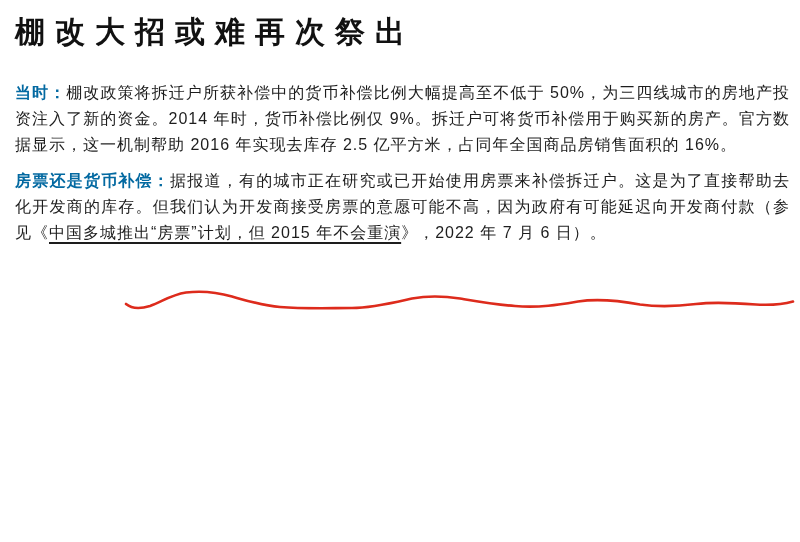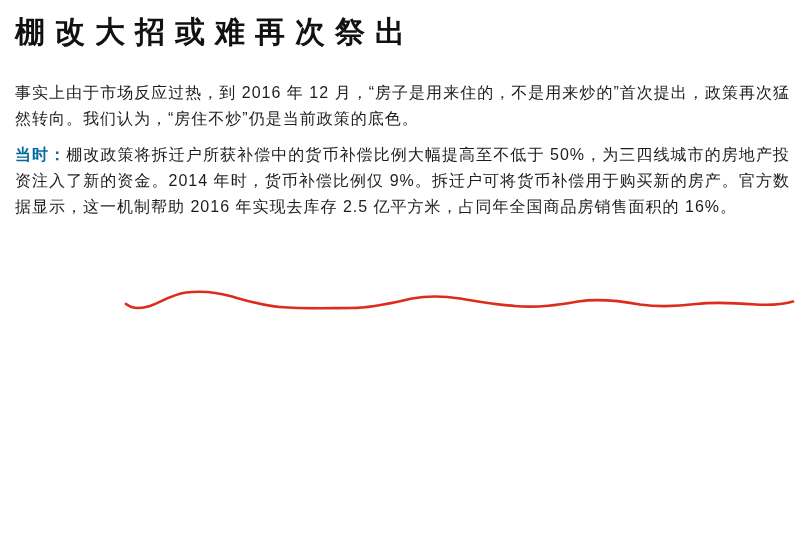--- a/index.html
+++ b/index.html
@@ -50,29 +50,29 @@
   }
 </style>
 </head>
 <body>
 
 <div class="page">
 
   <h1 class="article-title">棚改大招或难再次祭出</h1>
 
 
-  <p class="para">
-    <span>事实上由于市场反应过热，到 2016 年 12 月，“房子是用来住的，不是用来炒的”首次提出，政策再次猛然转向。我们认为，“房住不炒”仍是当前政策的底色。</span>
-  </p>
 
   <p class="para">
     <span class="label">当时：</span><span>棚改政策将拆迁户所获补偿中的货币补偿比例大幅提高至不低于 50%，为三四线城市的房地产投资注入了新的资金。2014 年时，货币补偿比例仅 9%。拆迁户可将货币补偿用于购买新的房产。官方数据显示，</span><span>这一机制帮助 2016 年实现去库存 2.5 亿平方米，占同年全国商品房销售面积的 16%。</span>
   </p>
 
 
+  <p class="para">
+    <span class="label">房票还是货币补偿：</span><span>据报道，有的城市正在研究或已开始使用房票来补偿拆迁户。这是为了直接帮助去化开发商的库存。但我们认为开发商接受房票的意愿可能不高，因为政府有可能延迟向开发商付款（参见《</span><a class="doc-link">中国多城推出“房票”计划，但 2015 年不会重演</a><span>》，2022 年 7 月 6 日）。</span>
+  </p>
 
   <svg class="annotation-layer" viewBox="0 0 800 542">
     <path fill="none" stroke-width="2.6" stroke-linecap="round" d="M126,304
              C132,309 140,309 150,306
              C162,302 170,295 186,292.5
              C202,290.5 218,292.5 232,296.5
              C248,301 262,305.5 280,307
              C305,309 330,308 352,308
              C372,308 392,303 412,298.5
              C428,295.5 444,296 460,298.5

